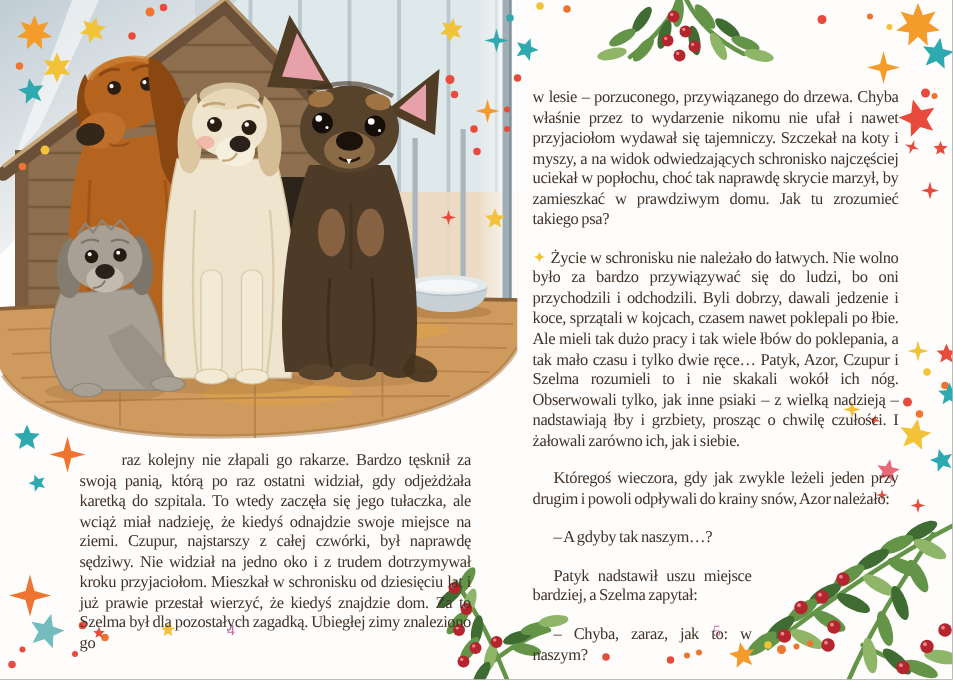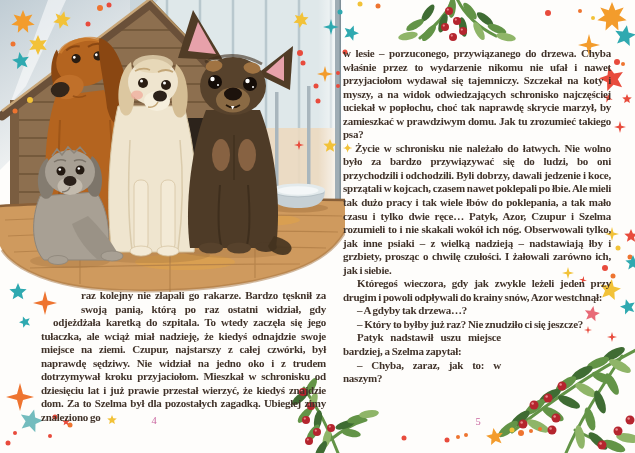--- a/index.html
+++ b/index.html
@@ -9,21 +9,21 @@
     --leaf-dark:#3f6c33; --leaf-mid:#639447; --leaf-light:#8fb568; --berry-red:#b5252e; --stem-green:#5a7a42;
     --doghouse-wood:#8d6f4f; --floor-wood:#cf9a5e; --fence-blue:#dfe8ea;
     --dog-brown:#b4641f; --dog-cream:#efe5cf; --dog-dark:#57422c; --dog-grey:#a8a094;
   }
   html,body{margin:0;padding:0;background:#888;}
   .spread{position:relative;width:635px;height:453px;background:var(--page-bg);overflow:hidden;
           font-family:"Liberation Serif","DejaVu Serif",serif;}
   .layer{position:absolute;left:0;top:0;}
   .textcol{position:absolute;text-align:justify;color:var(--text);
            font-size:11px;line-height:13.55px;letter-spacing:-0.25px;word-spacing:-0.6px;}
-  .textcol p{margin:0;padding:0;font-weight:bold;}
+  .textcol p{margin:12px;padding:0;}
   .textcol p.indent{text-indent:14px;}
   .left-col{left:41px;top:289px;width:285px;}
   .right-col{left:343px;top:47px;width:268px;}
   .star-float{float:left;width:44px;height:29px;
               shape-outside:polygon(0 0,40px 0,40px 15px,12px 15px,12px 29px,0 29px);}
   .mtl-float{float:right;width:106px;height:50px;margin-left:4px;}
   .pstar{color:var(--star-yellow);font-size:11px;margin-right:3px;}
   .pagenum{position:absolute;color:var(--page-number-pink);font-size:10.5px;width:20px;text-align:center;}
   .pn-left{left:144px;top:415px;}
   .pn-right{left:468px;top:416px;}
@@ -377,22 +377,21 @@
 
   <div class="textcol left-col" id="left-col">
       <div class="star-float"></div>
       <p>raz kolejny nie złapali go rakarze. Bardzo tęsknił za swoją panią, którą po raz ostatni widział, gdy odjeżdżała karetką do szpitala. To wtedy zaczęła się jego tułaczka, ale wciąż miał nadzieję, że kiedyś odnajdzie swoje miejsce na ziemi. Czupur, najstarszy z całej czwórki, był naprawdę sędziwy. Nie widział na jedno oko i z trudem dotrzymywał kroku przyjaciołom. Mieszkał w schronisku od dziesięciu lat i już prawie przestał wierzyć, że kiedyś znajdzie dom. Za to Szelma był dla pozostałych zagadką. Ubiegłej zimy znaleziono go</p>
     </div>
   <div class="pagenum pn-left">4</div>
 
   <div class="textcol right-col" id="right-col">
       <p>w lesie – porzuconego, przywiązanego do drzewa. Chyba właśnie przez to wydarzenie nikomu nie ufał i nawet przyjaciołom wydawał się tajemniczy. Szczekał na koty i myszy, a na widok odwiedzających schronisko najczęściej uciekał w popłochu, choć tak naprawdę skrycie marzył, by zamieszkać w prawdziwym domu. Jak tu zrozumieć takiego psa?</p>
       <p><span class="pstar">✦</span>Życie w schronisku nie należało do łatwych. Nie wolno było za bardzo przywiązywać się do ludzi, bo oni przychodzili i odchodzili. Byli dobrzy, dawali jedzenie i koce, sprzątali w kojcach, czasem nawet poklepali po łbie. Ale mieli tak dużo pracy i tak wiele łbów do poklepania, a tak mało czasu i tylko dwie ręce… Patyk, Azor, Czupur i Szelma rozumieli to i nie skakali wokół ich nóg. Obserwowali tylko, jak inne psiaki – z wielką nadzieją – nadstawiają łby i grzbiety, prosząc o chwilę czułości. I żałowali zarówno ich, jak i siebie.</p>
-      <p class="indent">Któregoś wieczora, gdy jak zwykle leżeli jeden przy drugim i powoli odpływali do krainy snów, Azor westchnął:</p>
-      <p class="indent">– A gdyby tak drzewa…?</p>
-      <p class="indent">– Który to byłby już raz? Nie znudziło ci się jeszcze?</p>
+      <p class="indent">Któregoś wieczora, gdy jak zwykle leżeli jeden przy drugim i powoli odpływali do krainy snów, Azor należało:</p>
+      <p class="indent">– A gdyby tak naszym…?</p>
       <div class="mtl-float"></div>
       <p class="indent">Patyk nadstawił uszu miejsce bardziej, a Szelma zapytał:</p>
       <p class="indent">– Chyba, zaraz, jak to: w naszym?</p>
     </div>
   <div class="pagenum pn-right">5</div>
 
 </div>
 
 </body></html>

